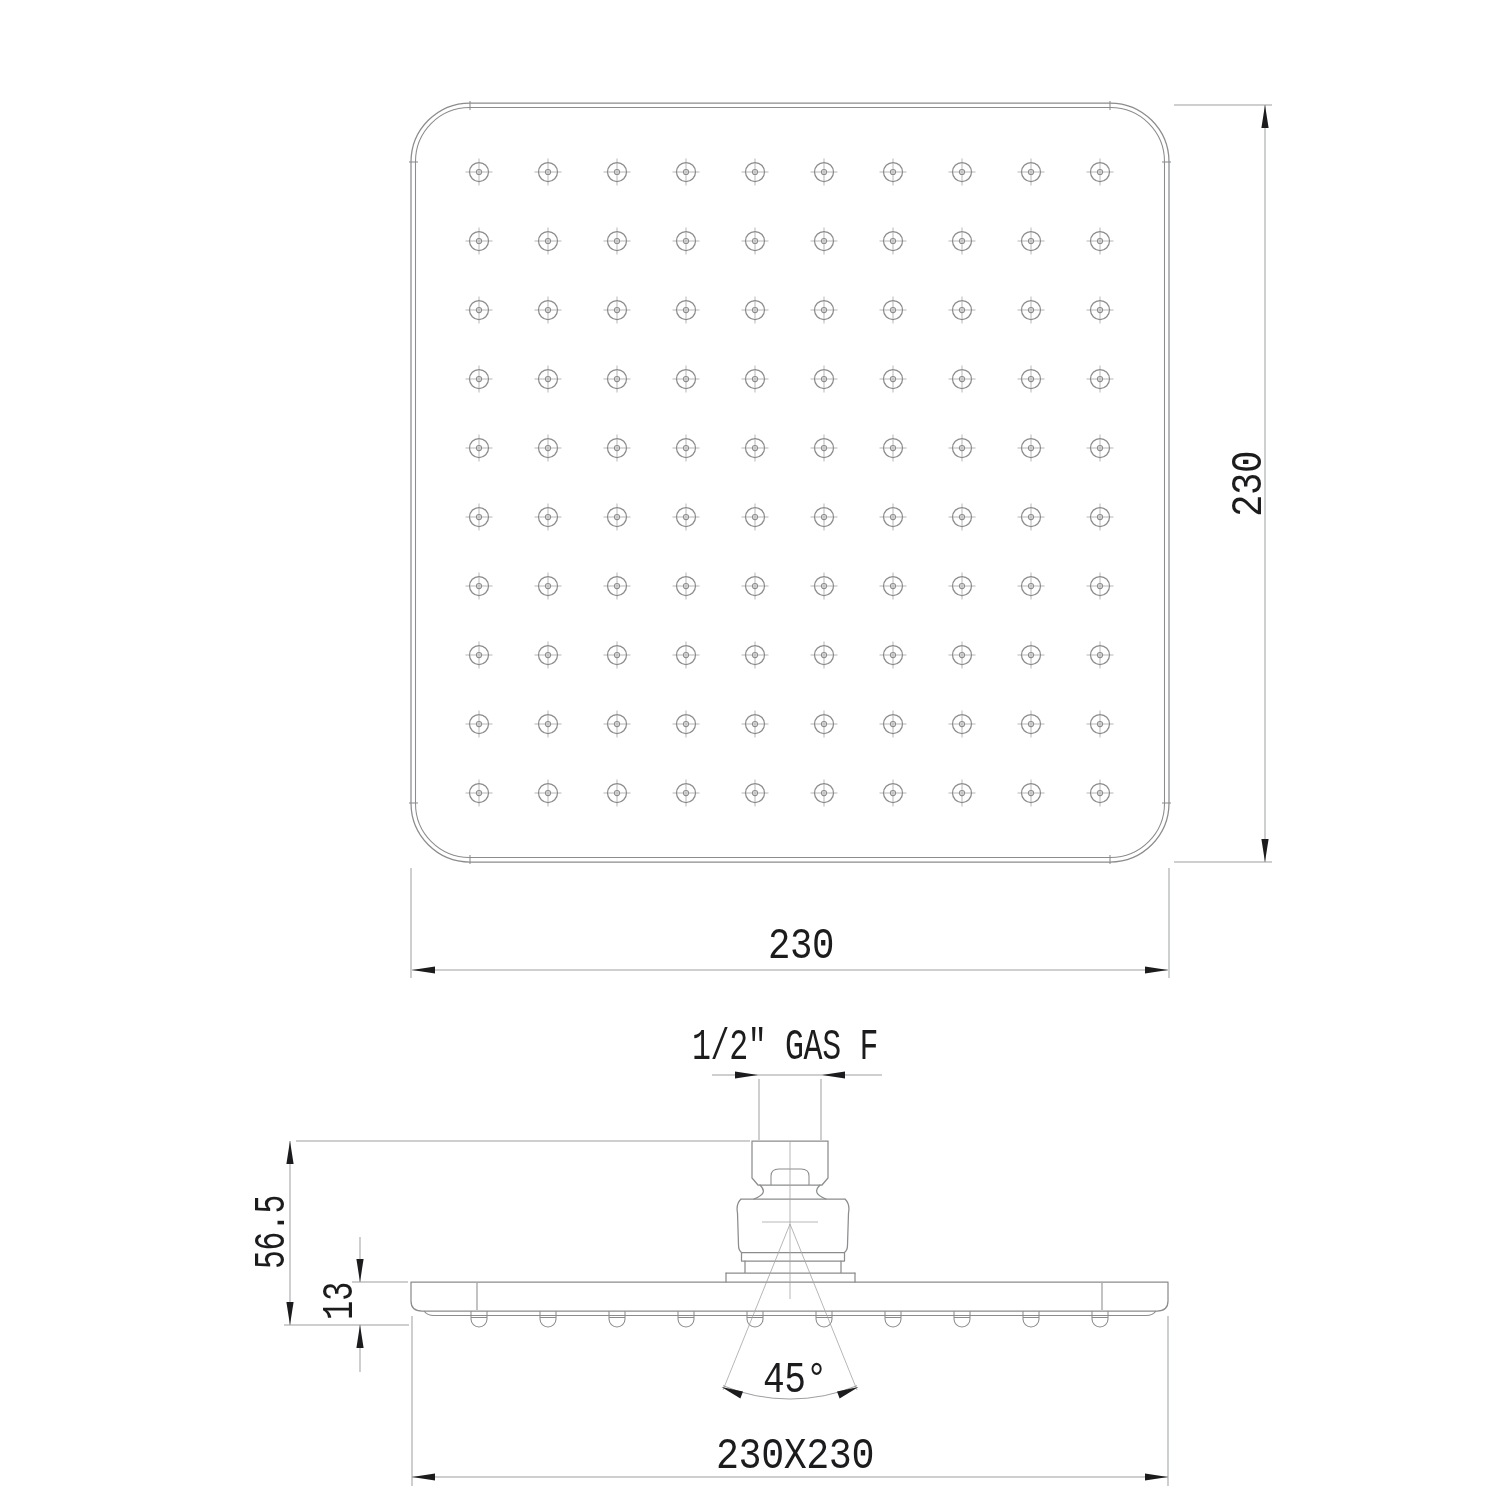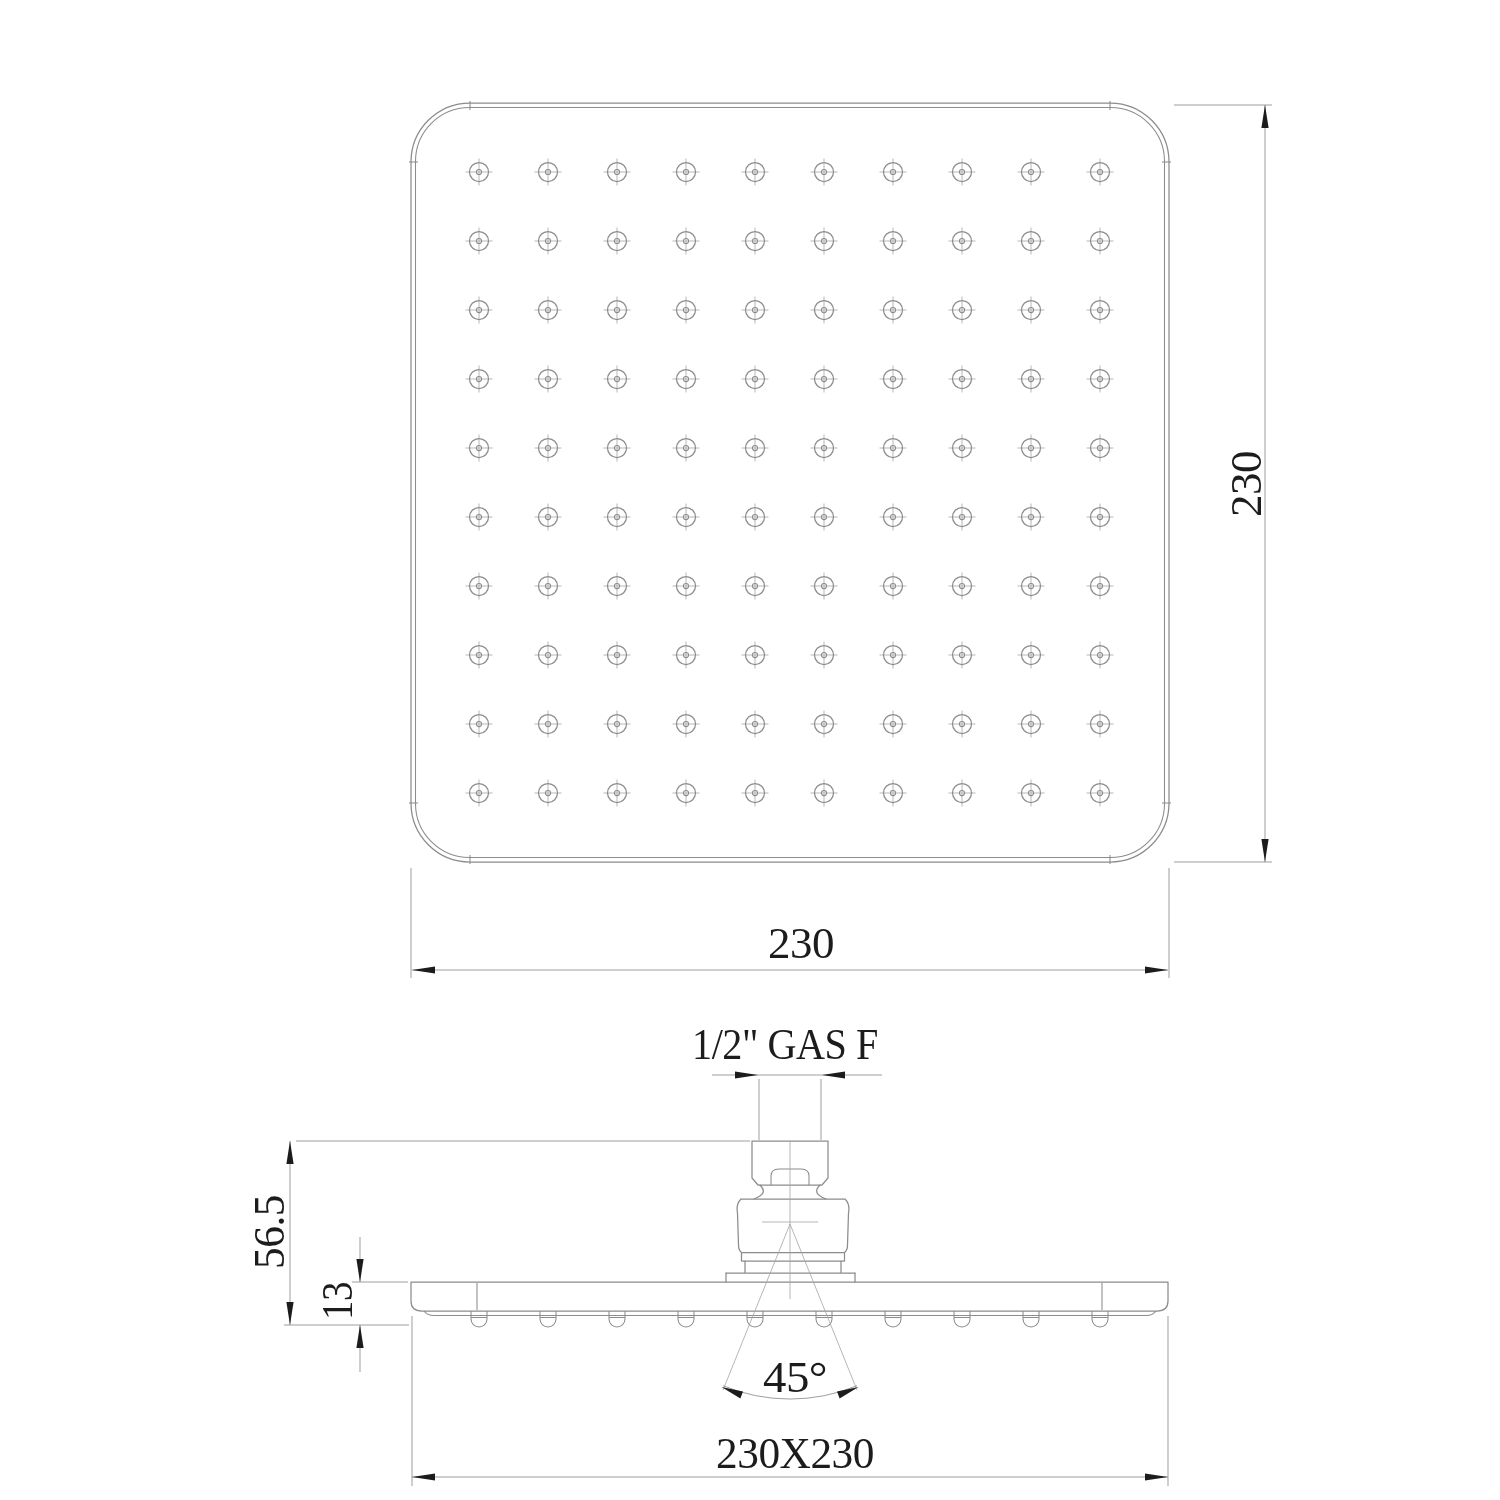--- a/index.html
+++ b/index.html
@@ -1,17 +1,17 @@
 <!DOCTYPE html>
 <html style="--bg: #ffffff; --geo: #8b8c8e; --thin: #a4a5a7; --dim: #98999b; --ink: #1c1c1e;"><head>
 <meta charset="utf-8">
 <style>
   html,body{margin:0;padding:0;background:var(--bg,#fff);}
   .stage{position:relative;width:1256px;height:1500px;background:var(--bg,#fff);
-         font-family:Liberation Serif, serif;}
+         font-family:Liberation Mono, monospace;}
   svg{display:block;}
   .geo{stroke:var(--geo,#8b8c8e);stroke-width:1.25;fill:none;stroke-linecap:round;}
   .geo2{stroke:var(--geo,#8b8c8e);stroke-width:1.05;fill:none;}
   .thin{stroke:var(--thin,#a3a4a6);stroke-width:0.8;fill:none;}
   .dim{stroke:var(--dim,#98999b);stroke-width:0.95;fill:none;}
   .arrow{fill:var(--ink,#1c1c1e);stroke:none;}
   .dimtext{fill:var(--ink,#1c1c1e);font-size:44px;letter-spacing:-0.5px;}
 </style>
 </head>
 <body>

